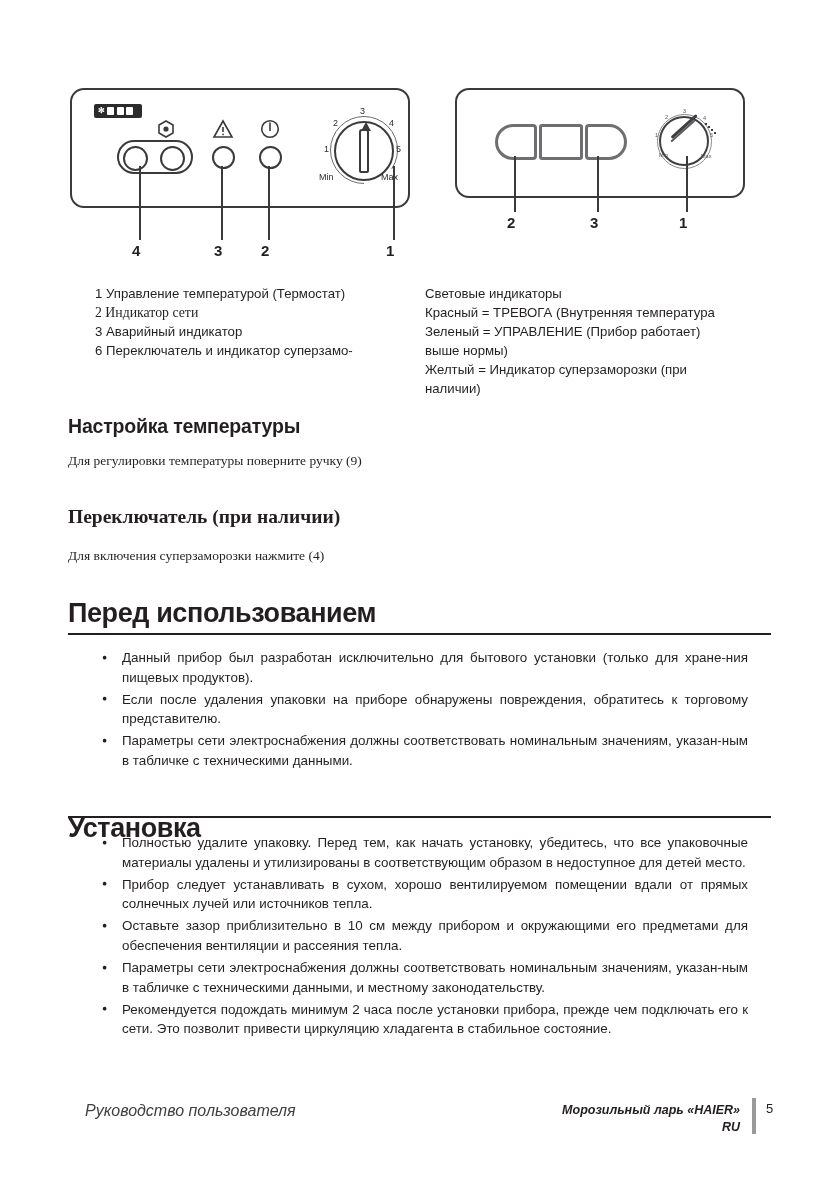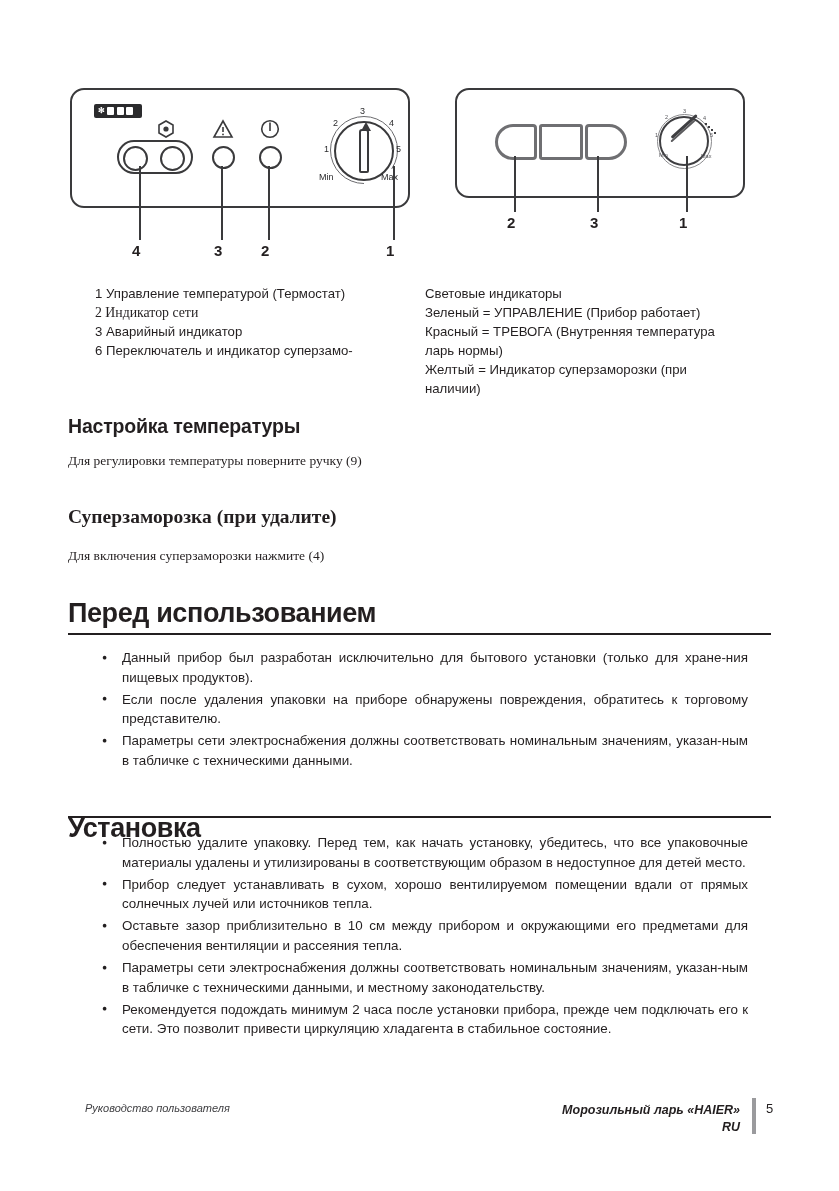--- a/index.html
+++ b/index.html
@@ -338,21 +338,21 @@
     font-size: 8.5px;
     color: #231f20;
   }
 
   
   .footer { position: absolute; left: 0; top: 1098px; width: 839px; }
   .f-left {
     position: absolute;
     left: 85px; top: 4px;
     font-style: italic;
-    font-size: 11px;
+    font-size: 16px;
     color: #3f3f42;
   }
   .f-right {
     position: absolute;
     left: 430px; top: 4px;
     width: 310px;
     text-align: right;
     font-style: italic;
     font-weight: bold;
     font-size: 12.5px;
@@ -472,34 +472,34 @@
 
   <div class="caption-cols">
     <div class="cap-left">
       <div>1 Управление температурой (Термостат)</div>
       <div class="serif-line">2 Индикатор сети</div>
       <div>3 Аварийный индикатор</div>
       <div>6 Переключатель и индикатор суперзамо-</div>
     </div>
     <div class="cap-right">
       <div>Световые индикаторы</div>
+      <div>Красный = ТРЕВОГА (Внутренняя температура</div>
       <div>Зеленый = УПРАВЛЕНИЕ (Прибор работает)</div>
-      <div>Красный = ТРЕВОГА (Внутренняя температура</div>
-      <div>ларь нормы)</div>
+      <div>выше нормы)</div>
       <div>Желтый = Индикатор суперзаморозки (при</div>
       <div>наличии)</div>
     </div>
   </div>
 
   <div class="content">
 
     <h2 class="h-sans" style="left:68px; top:415px; margin:0;">Настройка температуры</h2>
     <p class="p-serif" style="left:68px; top:453px; margin:0;">Для регулировки температуры поверните ручку (9)</p>
 
-    <h2 class="h-serif" style="left:68px; top:506px; margin:0;">Суперзаморозка (при удалите)</h2>
+    <h2 class="h-serif" style="left:68px; top:506px; margin:0;">Переключатель (при наличии)</h2>
     <p class="p-serif" style="left:68px; top:548px; margin:0;text-align:center;">Для включения суперзаморозки нажмите (4)</p>
 
     <h1 class="h-major" style="left:68px; top:598px; margin:0;text-align:center;">Перед использованием</h1>
     <div class="rule" style="top:633px;"></div>
 
     <ul class="bullets" style="top:648px;">
       <li>Данный прибор был разработан исключительно для бытового установки (только для хране-ния пищевых продуктов).</li>
       <li>Если после удаления упаковки на приборе обнаружены повреждения, обратитесь к торговому представителю.</li>
       <li>Параметры сети электроснабжения должны соответствовать номинальным значениям, указан-ным в табличке с техническими данными.</li>
     </ul>

